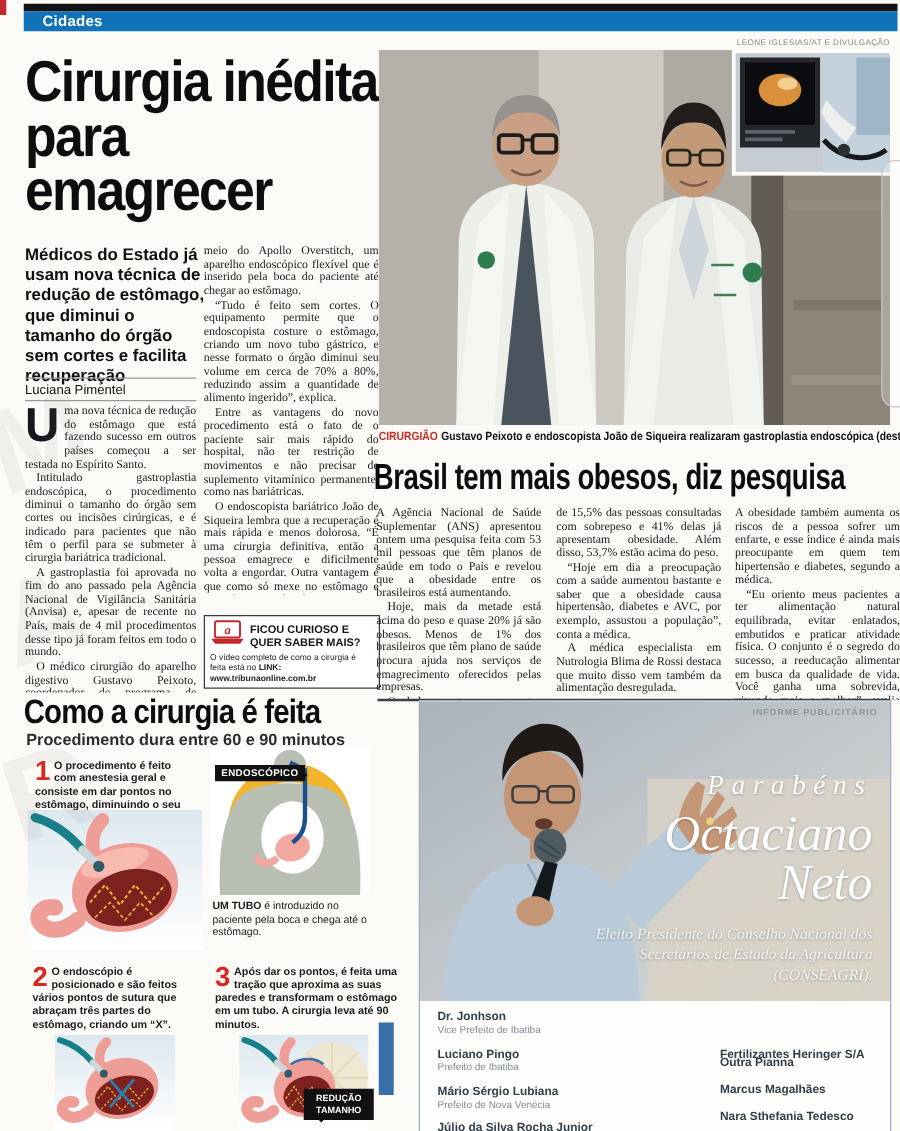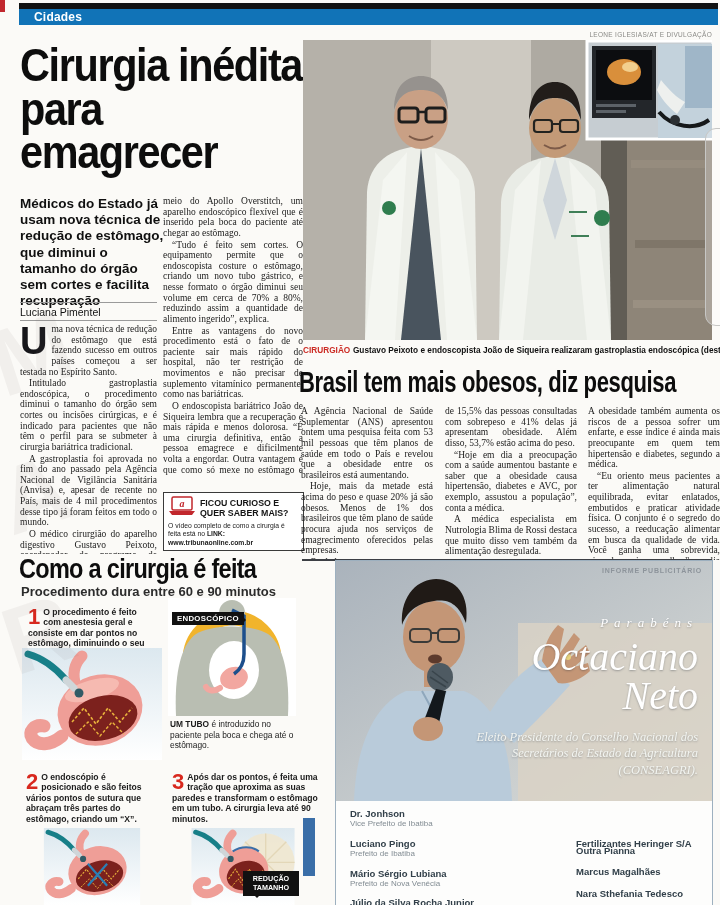--- a/index.html
+++ b/index.html
@@ -56,21 +56,21 @@
   .tube-note b{font-weight:800;}
   .blue-bar{left:303px;top:818px;width:12px;height:58px;background:#3a6ea8;}
   .reduc{left:243px;top:831px;width:52px;background:#111;color:#fff;font-size:7.2px;font-weight:800;
          text-align:center;line-height:1.3;padding:3px 2px;margin-top:40px;}
   .reduc:after{content:"";position:absolute;left:10px;bottom:-6px;border:4px solid transparent;border-top-color:#111;}
   
   .ad{left:336px;top:561px;width:376px;height:344px;background:#fff;outline:1px solid #9db0bf;overflow:hidden;}
   .ad-label{position:absolute;right:10px;top:6px;font-size:7px;color:#8d949b;letter-spacing:.8px;font-weight:600;}
   .ad-text{position:absolute;right:14px;top:54px;width:230px;text-align:right;color:#fff;
            font-family:"Liberation Serif",serif;font-style:italic;text-shadow:0 1px 2px rgba(40,50,60,.35);}
-  .ad-greeting{font-size:13px;letter-spacing:6px;}
+  .ad-greeting{font-size:22px;letter-spacing:6px;}
   .ad-name1{font-size:40px;line-height:1.0;margin-top:6px;}
   .ad-name2{font-size:40px;line-height:.95;}
   .ad-sub{font-size:12.5px;line-height:1.3;margin-top:14px;color:#f3f5f1;}
   .names{position:absolute;left:0;top:240px;width:376px;height:104px;background:#fdfdfc;}
   .sig-name{font-size:9.5px;font-weight:700;color:#32404a;}
   .sig-role{font-size:8px;color:#828c93;}
   .rsig{position:absolute;left:240px;font-size:9.5px;font-weight:700;color:#32404a;}
   
   .wm{font-size:95px;font-weight:800;color:rgba(110,105,100,.07);transform:rotate(-18deg);pointer-events:none;}
   .scroll-pill{left:705px;top:128px;width:30px;height:196px;border:1.5px solid #c7c7c5;border-radius:11px;background:rgba(255,255,255,.25);}

